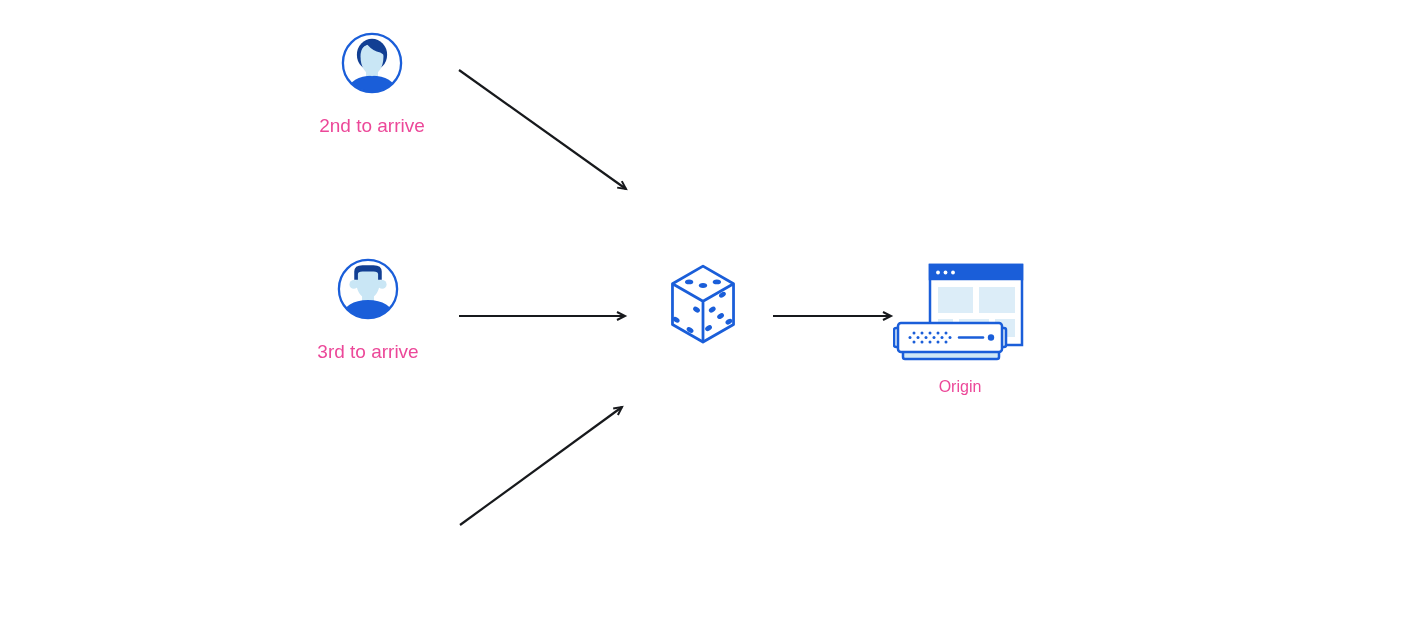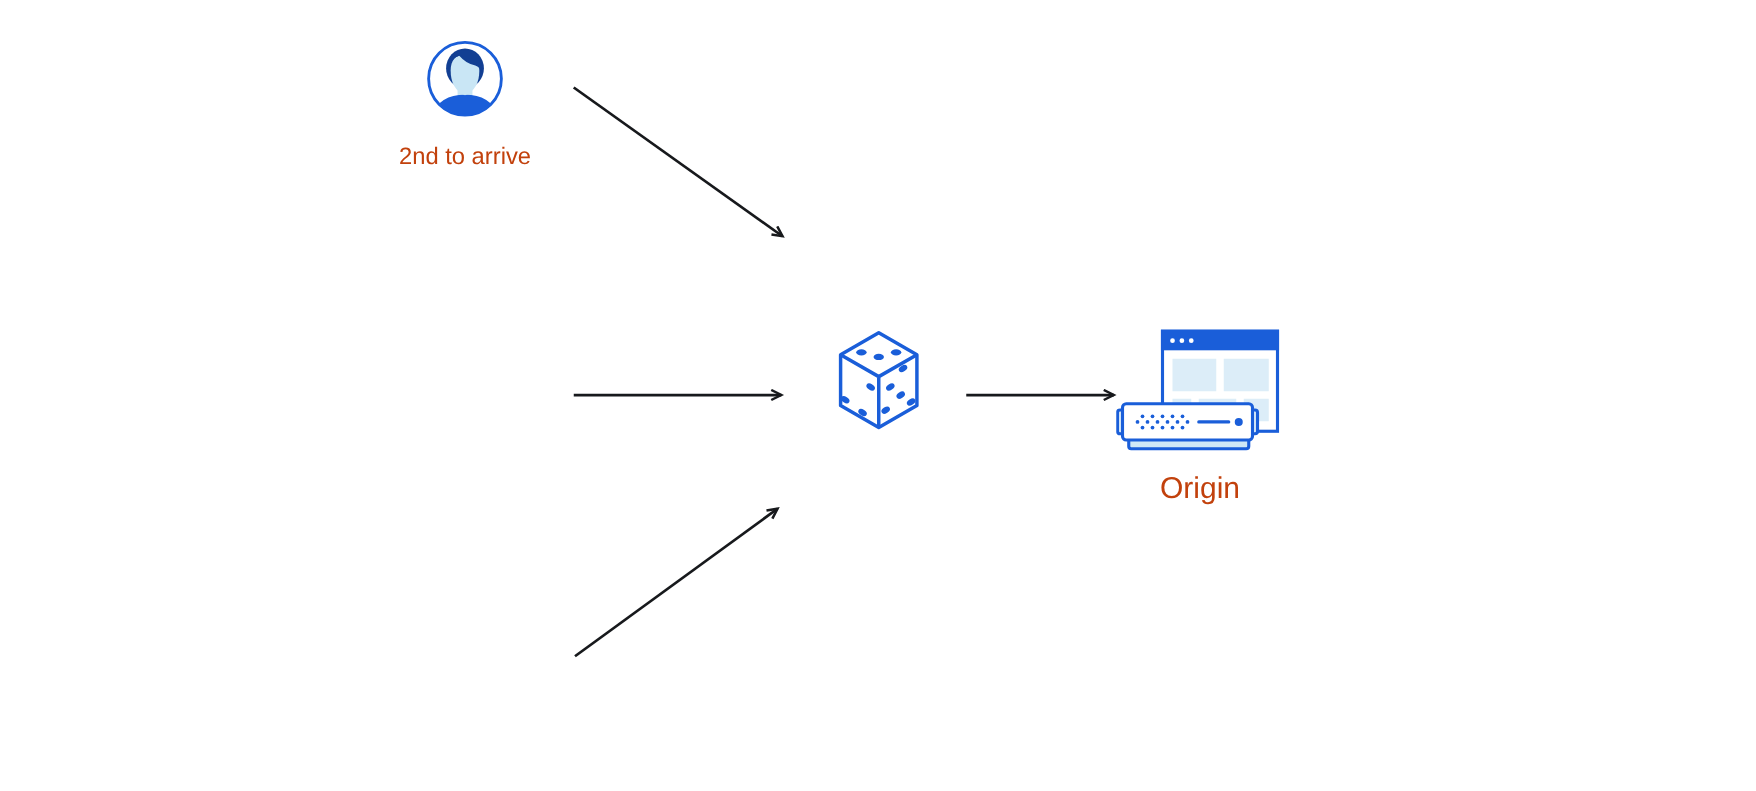--- a/index.html
+++ b/index.html
@@ -20,28 +20,28 @@
   .node {
     position: absolute;
     display: flex;
     flex-direction: column;
     align-items: center;
   }
   .node-label {
     margin-top: 19px;
     font-size: 19px;
     line-height: 1.2;
-    color: #c2410c;
+    color: #ec4899;
     white-space: nowrap;
     text-align: center;
   }
   .client-node { width: 140px; }
   .dice-node   { left: 666px; top: 262px; }
   .origin-node { left: 893px; top: 262px; width: 134px; }
-  .origin-node .node-label { margin-top: 14px; font-size: 24px; }
+  .origin-node .node-label { margin-top: 14px; font-size: 16px; }
   .client-2nd { left: 302px; top: 30px; }
   .client-3rd { left: 298px; top: 256px; }
   .client-1st { left: 301px; top: 484px; }
 </style>
 </head>
 <body>
 
 <div class="canvas">
 
   <svg class="arrow-layer" viewBox="0 0 1405 633" xmlns="http://www.w3.org/2000/svg">
@@ -69,20 +69,40 @@
         <rect x="29.5" y="38" width="13" height="14" fill="#c9e6f5"></rect>
         <path d="M6,74 Q10,50 36,50 Q62,50 66,74 Z" fill="#1a5ed9"></path>
         <path d="M23.5,29 Q23.5,45 36,50.5 Q48.5,45 48.5,29 Q48.5,15 36,15 Q23.5,15 23.5,29 Z" fill="#c9e6f5"></path>
         <path d="M50.5,30 Q52,12 36,11 Q20,12 21.5,30 Q23,18 31,16 Q37,23 45,24.5 Q49,26 50.5,30 Z" fill="#123f93"></path>
       </g>
       <circle cx="36" cy="36" r="31.75" fill="none" stroke="#1a5ed9" stroke-width="2.5"></circle>
     </svg>
     <div class="node-label">2nd to arrive</div>
   </div>
 
+  <div class="node client-node client-3rd">
+    <svg width="66" height="66" viewBox="0 0 72 72" xmlns="http://www.w3.org/2000/svg">
+      <defs>
+          <clipPath id="c3">
+            <circle cx="36" cy="36" r="31.2"></circle>
+          </clipPath>
+        </defs>
+      <circle cx="36" cy="36" r="31.75" fill="#ffffff"></circle>
+      <g clip-path="url(#c3)">
+        <rect x="29.5" y="36" width="13" height="14" fill="#c9e6f5"></rect>
+        <path d="M4,74 Q8,48 36,48 Q64,48 68,74 Z" fill="#1a5ed9"></path>
+        <circle cx="20.5" cy="31" r="4.8" fill="#c9e6f5"></circle>
+        <circle cx="51.5" cy="31" r="4.8" fill="#c9e6f5"></circle>
+        <path d="M23,27 Q23,43 36,48 Q49,43 49,27 Q49,14 36,14 Q23,14 23,27 Z" fill="#c9e6f5"></path>
+        <path d="M21,26 L21,17 Q21,10 30,10 L42,10 Q51,10 51,17 L51,26 L47,26 L47,20 Q47,17 42,17 L30,17 Q25,17 25,20 L25,26 Z" fill="#123f93"></path>
+      </g>
+      <circle cx="36" cy="36" r="31.75" fill="none" stroke="#1a5ed9" stroke-width="2.5"></circle>
+    </svg>
+    <div class="node-label">3rd to arrive</div>
+  </div>
 
 
   <div class="node dice-node">
     <svg width="74" height="86" viewBox="0 0 80 92" xmlns="http://www.w3.org/2000/svg">
       <path d="M40,4 L73,23 L73,67 L40,86 L7,67 L7,23 Z" fill="#ffffff" stroke="#1a5ed9" stroke-width="3" stroke-linejoin="round"></path>
       <path d="M7,23 L40,42 L73,23 M40,42 L40,86" fill="none" stroke="#1a5ed9" stroke-width="3" stroke-linejoin="round"></path>
 
       <ellipse cx="25" cy="21" rx="4.5" ry="2.7" fill="#1a5ed9"></ellipse>
       <ellipse cx="40" cy="25" rx="4.5" ry="2.7" fill="#1a5ed9"></ellipse>
       <ellipse cx="55" cy="21" rx="4.5" ry="2.7" fill="#1a5ed9"></ellipse>

